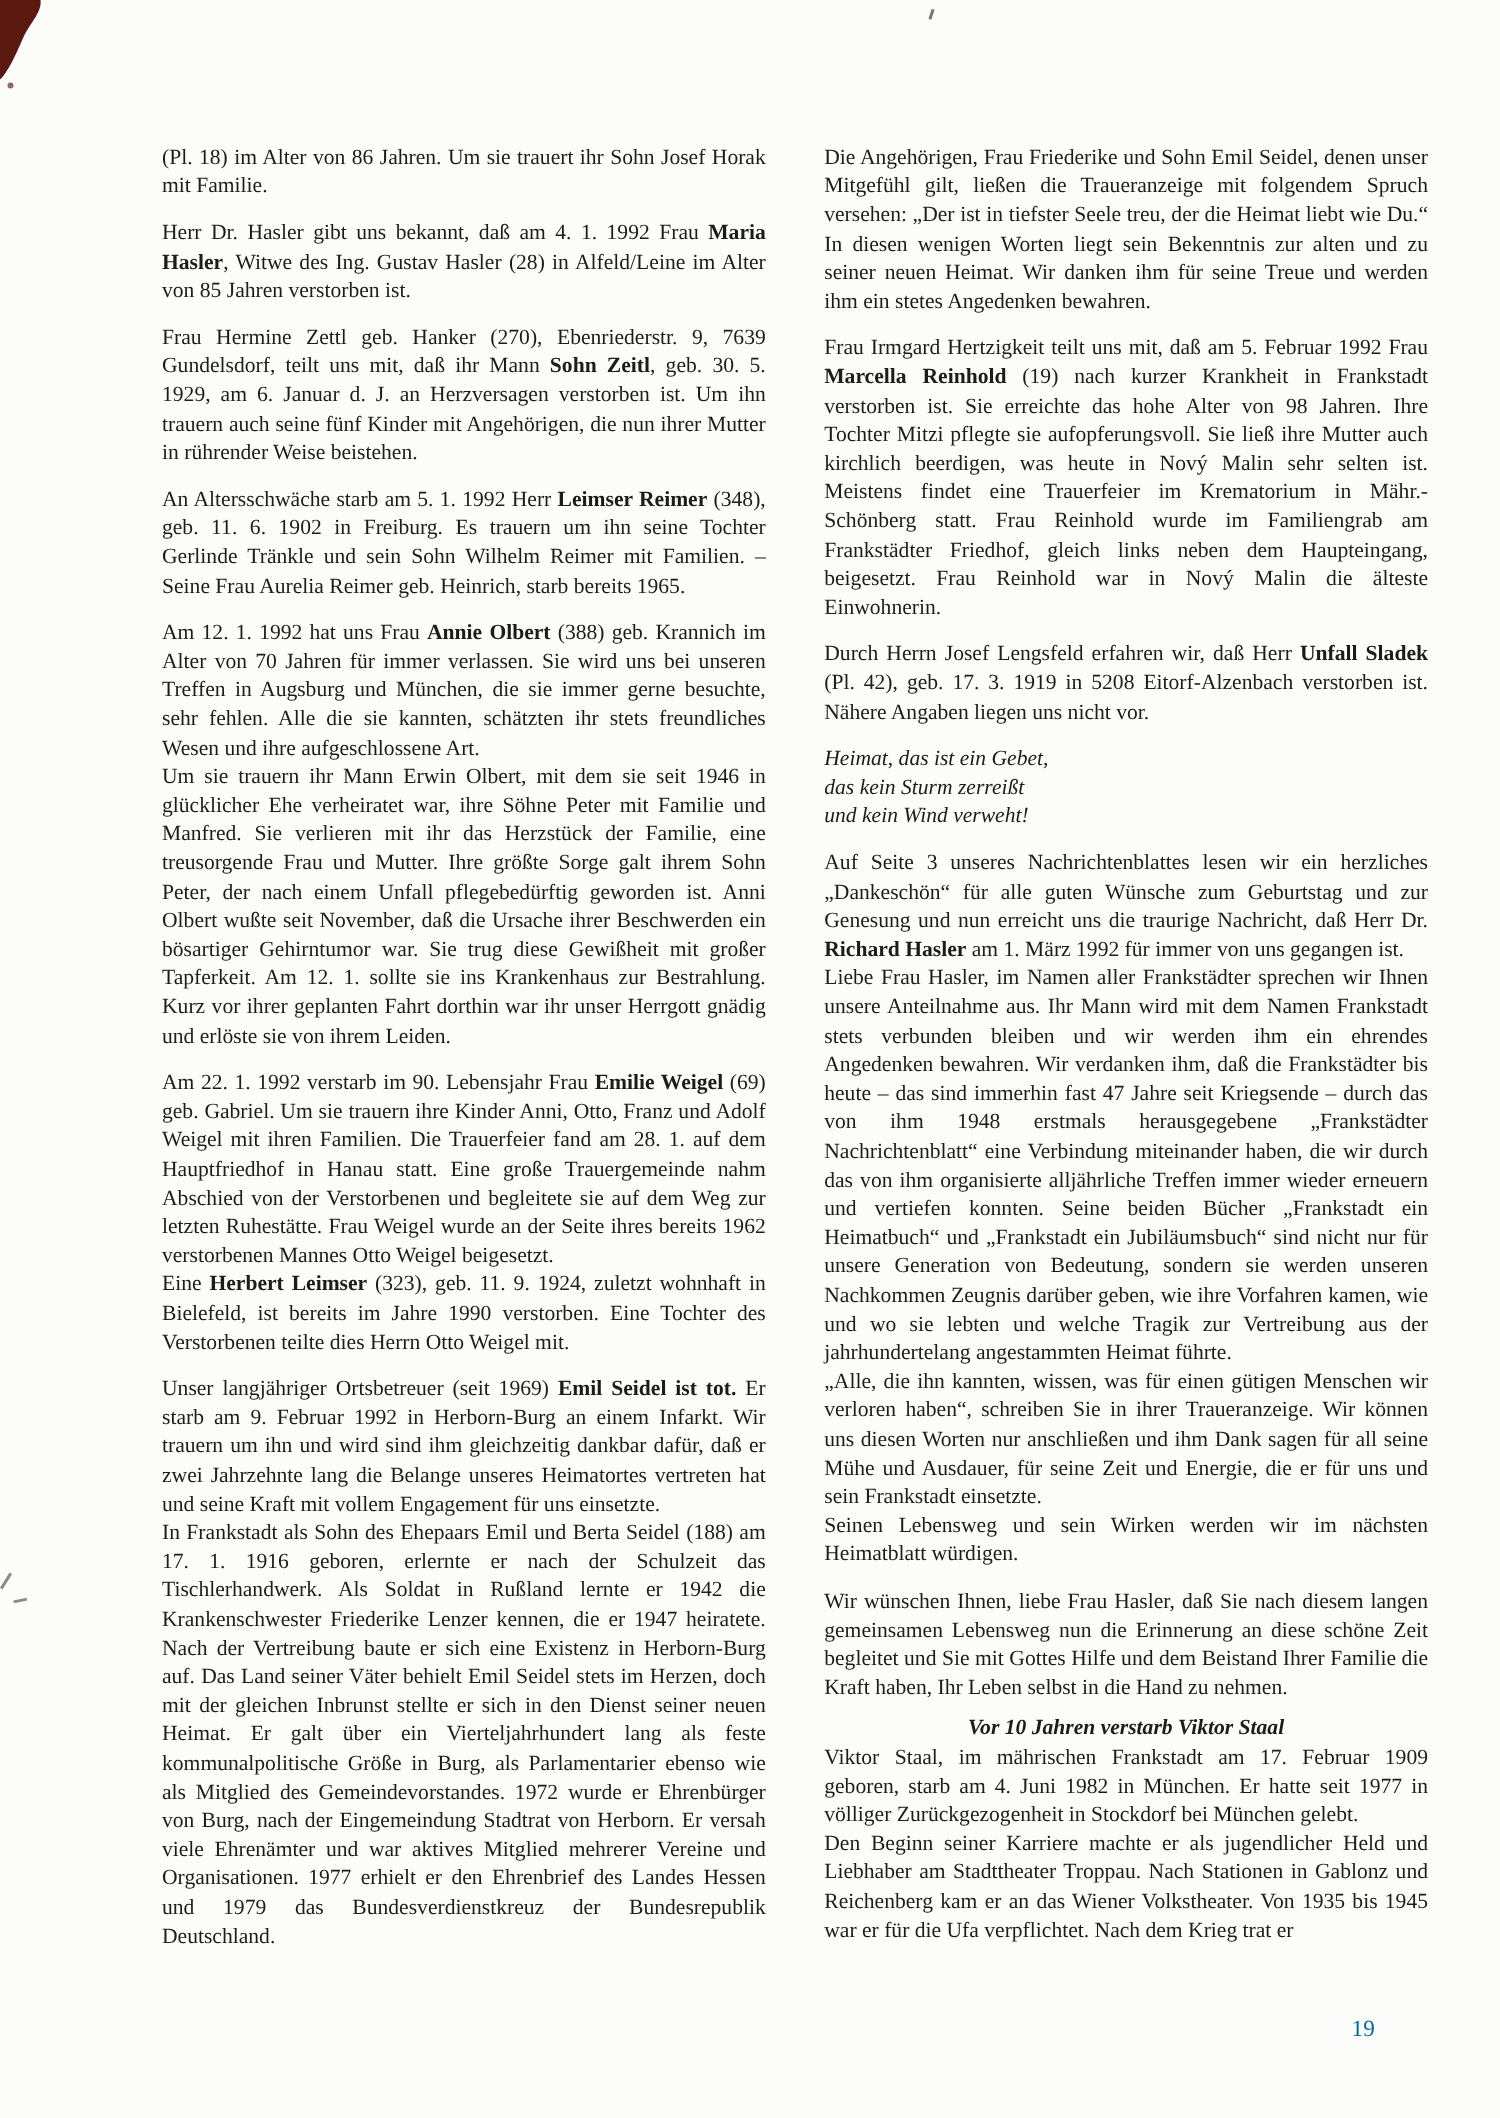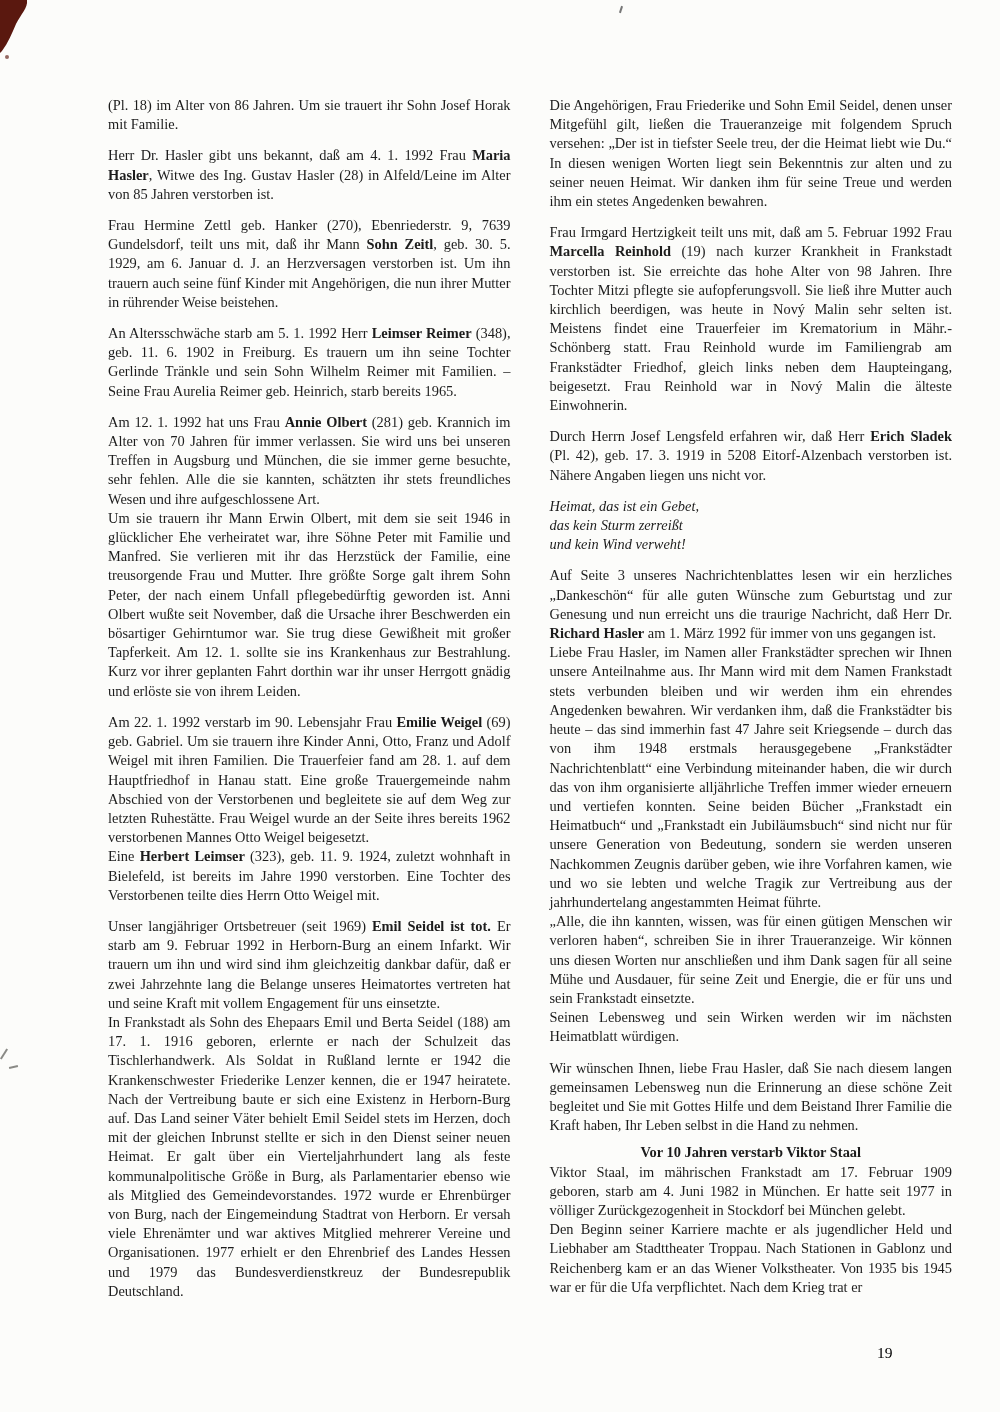--- a/index.html
+++ b/index.html
@@ -36,26 +36,27 @@
   p.para.poem {
     text-align: left;
     font-style: italic;
     margin: 12px 0 12px;
     white-space: pre-line;
   }
   p.para.heading {
     text-align: center;
     font-weight: bold;
     margin: 8px 0 0;
+    font-style: italic;
   }
   .page-number {
     position: absolute;
-    left: 877px; top: 1344px;
+    left: 901px; top: 1344px;
     font-size: 15.5px;
-    color: #000000;
+    color: #0369a1;
   }
   
   .corner-blob { position: absolute; left: 0; top: 0; }
   .mark { position: absolute; background: #8a8a86; }
   .mark-top    { left: 620px; top: 6px;   width: 2px; height: 7px;  transform: rotate(18deg); background:#777; }
   .mark-left1  { left: 3px;  top: 1048px; width: 2px; height: 12px; transform: rotate(32deg); }
   .mark-left2  { left: 9px;  top: 1066px; width: 9px; height: 2px;  transform: rotate(-12deg); }
 </style>
 </head>
 <body>
@@ -70,31 +71,31 @@
   <div class="mark mark-top"></div>
   <div class="mark mark-left1"></div>
   <div class="mark mark-left2"></div>
 
   <div class="columns">
     <div class="col">
         <p class="para gap"><span>(Pl. 18) im Alter von 86 Jahren. Um sie trauert ihr Sohn Josef Horak mit Familie.</span></p>
         <p class="para gap"><span>Herr Dr. Hasler gibt uns bekannt, daß am 4. 1. 1992 Frau </span><span class="bold">Maria Hasler</span><span>, Witwe des Ing. Gustav Hasler (28) in Alfeld/Leine im Alter von 85 Jahren verstorben ist.</span></p>
         <p class="para gap"><span>Frau Hermine Zettl geb. Hanker (270), Ebenriederstr. 9, 7639 Gundelsdorf, teilt uns mit, daß ihr Mann </span><span class="bold">Sohn Zeitl</span><span>, geb. 30. 5. 1929, am 6. Januar d. J. an Herzversagen verstorben ist. Um ihn trauern auch seine fünf Kinder mit Angehörigen, die nun ihrer Mutter in rührender Weise beistehen.</span></p>
         <p class="para gap"><span>An Altersschwäche starb am 5. 1. 1992 Herr </span><span class="bold">Leimser Reimer</span><span> (348), geb. 11. 6. 1902 in Freiburg. Es trauern um ihn seine Tochter Gerlinde Tränkle und sein Sohn Wilhelm Reimer mit Familien. – Seine Frau Aurelia Reimer geb. Heinrich, starb bereits 1965.</span></p>
-        <p class="para"><span>Am 12. 1. 1992 hat uns Frau </span><span class="bold">Annie Olbert</span><span> (281) geb. Krannich im Alter von 70 Jahren für immer verlassen. Sie wird uns bei unseren Treffen in Augsburg und München, die sie immer gerne besuchte, sehr fehlen. Alle die sie kannten, schätzten ihr stets freundliches Wesen und ihre aufgeschlossene Art.</span></p>
+        <p class="para"><span>Am 12. 1. 1992 hat uns Frau </span><span class="bold">Annie Olbert</span><span> (388) geb. Krannich im Alter von 70 Jahren für immer verlassen. Sie wird uns bei unseren Treffen in Augsburg und München, die sie immer gerne besuchte, sehr fehlen. Alle die sie kannten, schätzten ihr stets freundliches Wesen und ihre aufgeschlossene Art.</span></p>
         <p class="para gap"><span>Um sie trauern ihr Mann Erwin Olbert, mit dem sie seit 1946 in glücklicher Ehe verheiratet war, ihre Söhne Peter mit Familie und Manfred. Sie verlieren mit ihr das Herzstück der Familie, eine treusorgende Frau und Mutter. Ihre größte Sorge galt ihrem Sohn Peter, der nach einem Unfall pflegebedürftig geworden ist. Anni Olbert wußte seit November, daß die Ursache ihrer Beschwerden ein bösartiger Gehirntumor war. Sie trug diese Gewißheit mit großer Tapferkeit. Am 12. 1. sollte sie ins Krankenhaus zur Bestrahlung. Kurz vor ihrer geplanten Fahrt dorthin war ihr unser Herrgott gnädig und erlöste sie von ihrem Leiden.</span></p>
         <p class="para"><span>Am 22. 1. 1992 verstarb im 90. Lebensjahr Frau </span><span class="bold">Emilie Weigel</span><span> (69) geb. Gabriel. Um sie trauern ihre Kinder Anni, Otto, Franz und Adolf Weigel mit ihren Familien. Die Trauerfeier fand am 28. 1. auf dem Hauptfriedhof in Hanau statt. Eine große Trauergemeinde nahm Abschied von der Verstorbenen und begleitete sie auf dem Weg zur letzten Ruhestätte. Frau Weigel wurde an der Seite ihres bereits 1962 verstorbenen Mannes Otto Weigel beigesetzt.</span></p>
         <p class="para gap"><span>Eine </span><span class="bold">Herbert Leimser</span><span> (323), geb. 11. 9. 1924, zuletzt wohnhaft in Bielefeld, ist bereits im Jahre 1990 verstorben. Eine Tochter des Verstorbenen teilte dies Herrn Otto Weigel mit.</span></p>
         <p class="para"><span>Unser langjähriger Ortsbetreuer (seit 1969) </span><span class="bold">Emil Seidel ist tot.</span><span> Er starb am 9. Februar 1992 in Herborn-Burg an einem Infarkt. Wir trauern um ihn und wird sind ihm gleichzeitig dankbar dafür, daß er zwei Jahrzehnte lang die Belange unseres Heimatortes vertreten hat und seine Kraft mit vollem Engagement für uns einsetzte.</span></p>
         <p class="para"><span>In Frankstadt als Sohn des Ehepaars Emil und Berta Seidel (188) am 17. 1. 1916 geboren, erlernte er nach der Schulzeit das Tischlerhandwerk. Als Soldat in Rußland lernte er 1942 die Krankenschwester Friederike Lenzer kennen, die er 1947 heiratete. Nach der Vertreibung baute er sich eine Existenz in Herborn-Burg auf. Das Land seiner Väter behielt Emil Seidel stets im Herzen, doch mit der gleichen Inbrunst stellte er sich in den Dienst seiner neuen Heimat. Er galt über ein Vierteljahrhundert lang als feste kommunalpolitische Größe in Burg, als Parlamentarier ebenso wie als Mitglied des Gemeindevorstandes. 1972 wurde er Ehrenbürger von Burg, nach der Eingemeindung Stadtrat von Herborn. Er versah viele Ehrenämter und war aktives Mitglied mehrerer Vereine und Organisationen. 1977 erhielt er den Ehrenbrief des Landes Hessen und 1979 das Bundesverdienstkreuz der Bundesrepublik Deutschland.</span></p>
       </div>
     <div class="col">
         <p class="para gap"><span>Die Angehörigen, Frau Friederike und Sohn Emil Seidel, denen unser Mitgefühl gilt, ließen die Traueranzeige mit folgendem Spruch versehen: „Der ist in tiefster Seele treu, der die Heimat liebt wie Du.“ In diesen wenigen Worten liegt sein Bekenntnis zur alten und zu seiner neuen Heimat. Wir danken ihm für seine Treue und werden ihm ein stetes Angedenken bewahren.</span></p>
         <p class="para gap"><span>Frau Irmgard Hertzigkeit teilt uns mit, daß am 5. Februar 1992 Frau </span><span class="bold">Marcella Reinhold</span><span> (19) nach kurzer Krankheit in Frankstadt verstorben ist. Sie erreichte das hohe Alter von 98 Jahren. Ihre Tochter Mitzi pflegte sie aufopferungsvoll. Sie ließ ihre Mutter auch kirchlich beerdigen, was heute in Nový Malin sehr selten ist. Meistens findet eine Trauerfeier im Krematorium in Mähr.-Schönberg statt. Frau Reinhold wurde im Familiengrab am Frankstädter Friedhof, gleich links neben dem Haupteingang, beigesetzt. Frau Reinhold war in Nový Malin die älteste Einwohnerin.</span></p>
-        <p class="para"><span>Durch Herrn Josef Lengsfeld erfahren wir, daß Herr </span><span class="bold">Erich Sladek</span><span> (Pl. 42), geb. 17. 3. 1919 in 5208 Eitorf-Alzenbach verstorben ist. Nähere Angaben liegen uns nicht vor.</span></p>
+        <p class="para"><span>Durch Herrn Josef Lengsfeld erfahren wir, daß Herr </span><span class="bold">Unfall Sladek</span><span> (Pl. 42), geb. 17. 3. 1919 in 5208 Eitorf-Alzenbach verstorben ist. Nähere Angaben liegen uns nicht vor.</span></p>
         <p class="para poem"><span>Heimat, das ist ein Gebet,
 das kein Sturm zerreißt
 und kein Wind verweht!</span></p>
         <p class="para"><span>Auf Seite 3 unseres Nachrichtenblattes lesen wir ein herzliches „Dankeschön“ für alle guten Wünsche zum Geburtstag und zur Genesung und nun erreicht uns die traurige Nachricht, daß Herr Dr. </span><span class="bold">Richard Hasler</span><span> am 1. März 1992 für immer von uns gegangen ist.</span></p>
         <p class="para"><span>Liebe Frau Hasler, im Namen aller Frankstädter sprechen wir Ihnen unsere Anteilnahme aus. Ihr Mann wird mit dem Namen Frankstadt stets verbunden bleiben und wir werden ihm ein ehrendes Angedenken bewahren. Wir verdanken ihm, daß die Frankstädter bis heute – das sind immerhin fast 47 Jahre seit Kriegsende – durch das von ihm 1948 erstmals herausgegebene „Frankstädter Nachrichtenblatt“ eine Verbindung miteinander haben, die wir durch das von ihm organisierte alljährliche Treffen immer wieder erneuern und vertiefen konnten. Seine beiden Bücher „Frankstadt ein Heimatbuch“ und „Frankstadt ein Jubiläumsbuch“ sind nicht nur für unsere Generation von Bedeutung, sondern sie werden unseren Nachkommen Zeugnis darüber geben, wie ihre Vorfahren kamen, wie und wo sie lebten und welche Tragik zur Vertreibung aus der jahrhundertelang angestammten Heimat führte.</span></p>
         <p class="para"><span>„Alle, die ihn kannten, wissen, was für einen gütigen Menschen wir verloren haben“, schreiben Sie in ihrer Traueranzeige. Wir können uns diesen Worten nur anschließen und ihm Dank sagen für all seine Mühe und Ausdauer, für seine Zeit und Energie, die er für uns und sein Frankstadt einsetzte.</span></p>
         <p class="para gap"><span>Seinen Lebensweg und sein Wirken werden wir im nächsten Heimatblatt würdigen.</span></p>
         <p class="para"><span>Wir wünschen Ihnen, liebe Frau Hasler, daß Sie nach diesem langen gemeinsamen Lebensweg nun die Erinnerung an diese schöne Zeit begleitet und Sie mit Gottes Hilfe und dem Beistand Ihrer Familie die Kraft haben, Ihr Leben selbst in die Hand zu nehmen.</span></p>
         <p class="para heading"><span>Vor 10 Jahren verstarb Viktor Staal</span></p>
         <p class="para"><span>Viktor Staal, im mährischen Frankstadt am 17. Februar 1909 geboren, starb am 4. Juni 1982 in München. Er hatte seit 1977 in völliger Zurückgezogenheit in Stockdorf bei München gelebt.</span></p>

